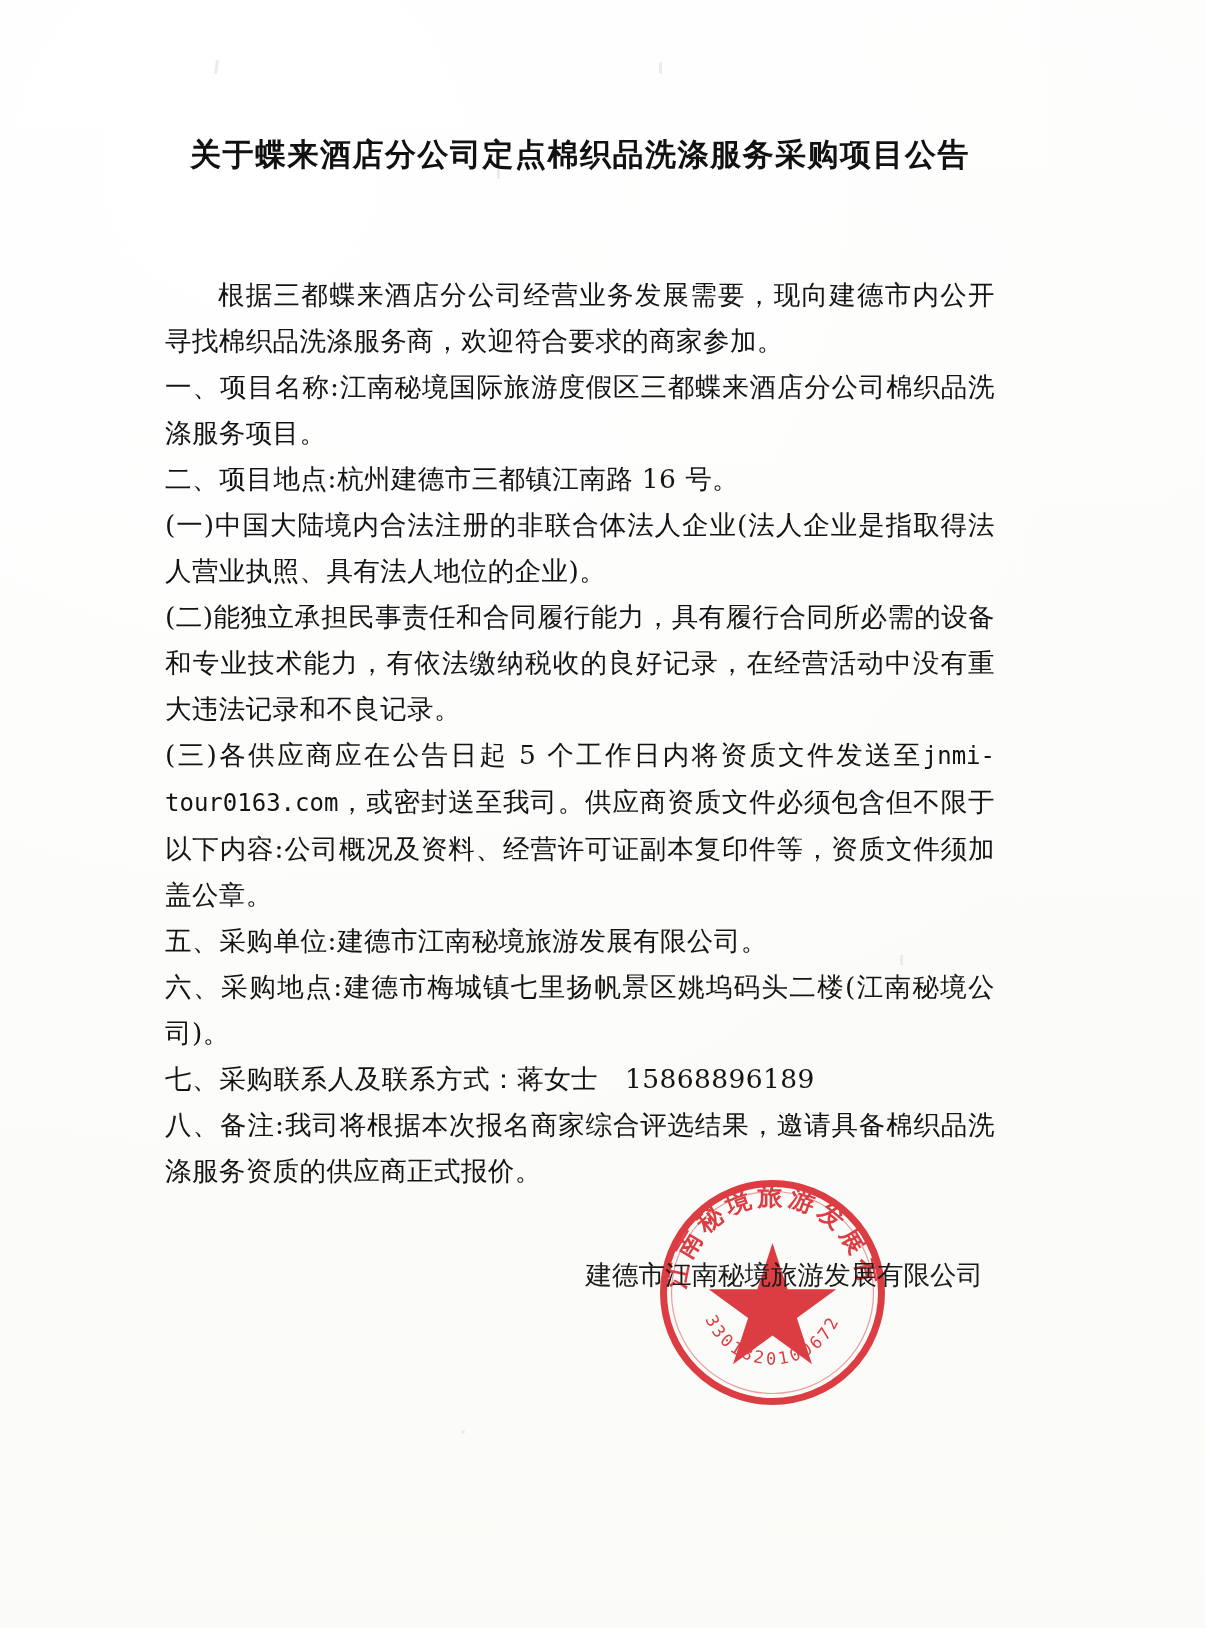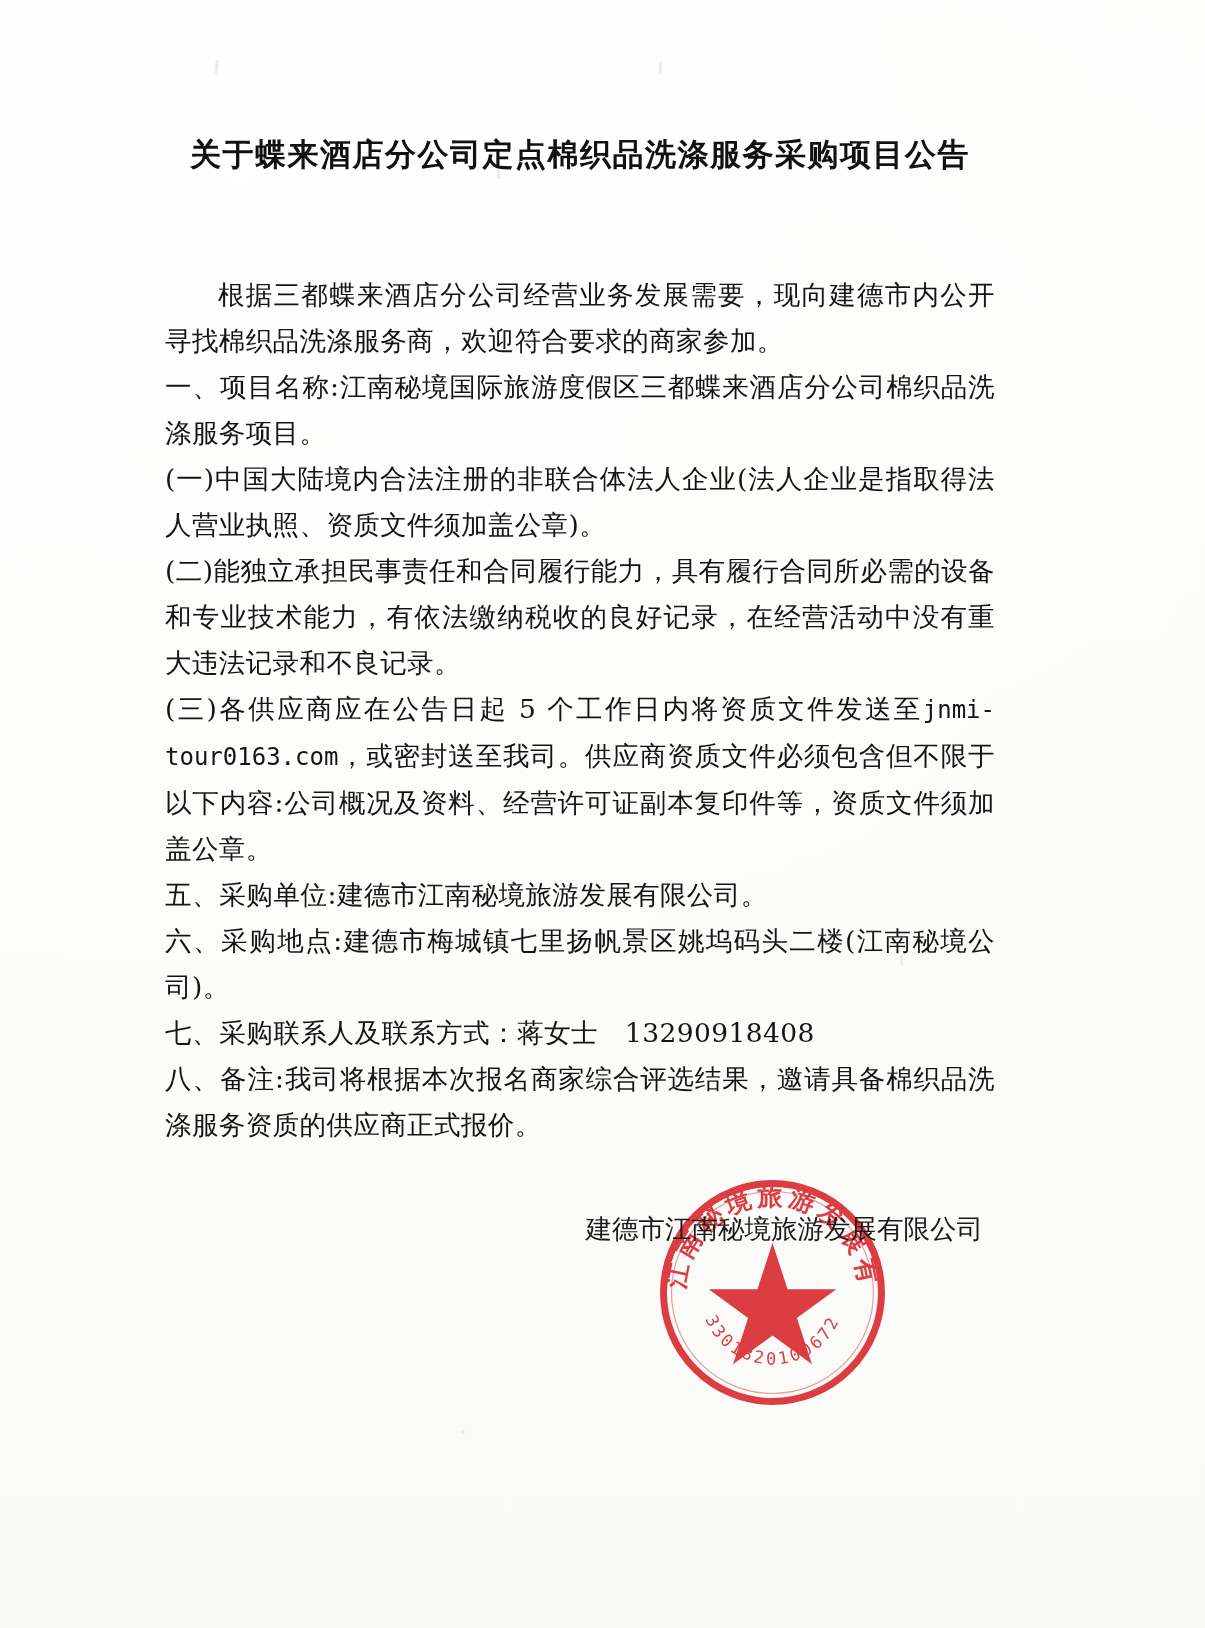--- a/index.html
+++ b/index.html
@@ -124,34 +124,35 @@
   <div class="doc">
 
     <h1 class="doc-title">关于蝶来酒店分公司定点棉织品洗涤服务采购项目公告</h1>
 
     <div class="body-text">
 
       <p class="para indent2">根据三都蝶来酒店分公司经营业务发展需要，现向建德市内公开寻找棉织品洗涤服务商，欢迎符合要求的商家参加。</p>
 
       <p class="para"><span class="label-bold">一、项目名称:</span><span>江南秘境国际旅游度假区三都蝶来酒店分公司棉织品洗涤服务项目。</span></p>
 
+      <p class="para"><span class="label-bold">二、项目地点:</span><span>杭州建德市三都镇江南路 16 号。</span></p>
 
 
 
-      <p class="para">(一)中国大陆境内合法注册的非联合体法人企业(法人企业是指取得法人营业执照、资质文件须加盖公章)。</p>
+      <p class="para">(一)中国大陆境内合法注册的非联合体法人企业(法人企业是指取得法人营业执照、具有法人地位的企业)。</p>
 
       <p class="para">(二)能独立承担民事责任和合同履行能力，具有履行合同所必需的设备和专业技术能力，有依法缴纳税收的良好记录，在经营活动中没有重大违法记录和不良记录。</p>
 
       <p class="para"><span>(三)各供应商应在公告日起 5 个工作日内将资质文件发送至</span><span class="mono-mail">jnmi-tour0163.com</span><span>，或密封送至我司。供应商资质文件必须包含但不限于以下内容:公司概况及资料、经营许可证副本复印件等，资质文件须加盖公章。</span></p>
 
       <p class="para"><span class="label-bold">五、采购单位:</span><span>建德市江南秘境旅游发展有限公司。</span></p>
 
       <p class="para"><span class="label-bold">六、采购地点:</span><span>建德市梅城镇七里扬帆景区姚坞码头二楼(江南秘境公司)。</span></p>
 
-      <p class="para"><span class="label-bold">七、采购联系人及联系方式：</span><span>蒋女士　13290918408</span></p>
+      <p class="para"><span class="label-bold">七、采购联系人及联系方式：</span><span>蒋女士　15868896189</span></p>
 
       <p class="para"><span class="label-bold">八、备注:</span><span>我司将根据本次报名商家综合评选结果，邀请具备棉织品洗涤服务资质的供应商正式报价。</span></p>
 
     </div>
 
     <div class="sign-block">
       <span class="sign-name">建德市江南秘境旅游发展有限公司</span>
     </div>
 
   </div>

